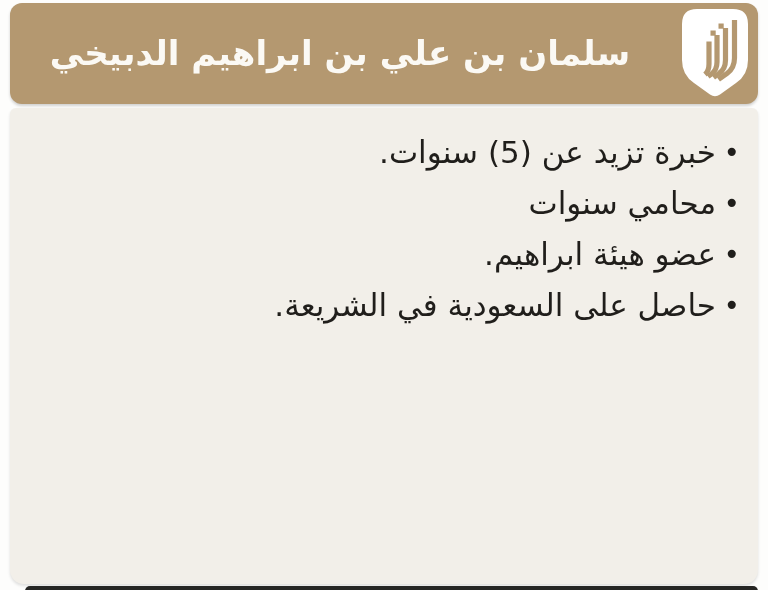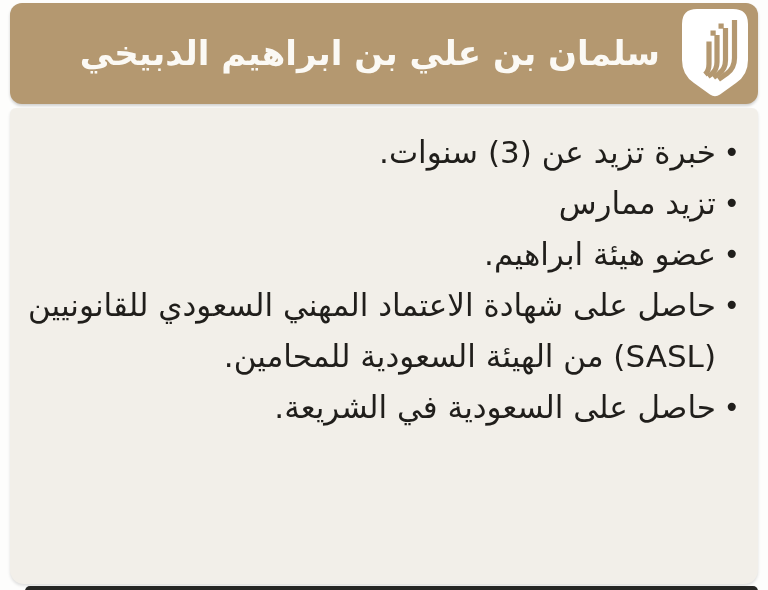--- a/index.html
+++ b/index.html
@@ -34,27 +34,27 @@
     padding: 0 10px;
   }
   .logo-wrap {
     flex: 0 0 auto;
     width: 66px;
     height: 90px;
     margin-left: 22px;
   }
   .logo-wrap svg { display: block; width: 66px; height: 90px; }
   .header-title {
-    margin: 0;
+    margin: 6px;
     flex: 1 1 auto;
     color: #fbf9f4;
     font-size: 34px;
     font-weight: 700;
     line-height: 1.25;
-    text-align: right;
+    text-align: center;
     letter-spacing: 0;
   }
   .card-body {
     position: absolute;
     left: 10px;
     top: 108px;
     width: 748px;
     height: 476px;
     background: #f2efe9;
     border-radius: 6px 6px 14px 14px;
@@ -119,23 +119,22 @@
           <rect x="36.5" y="14.5" width="5.2" height="5.2"></rect>
           <rect x="28.5" y="21.5" width="5.2" height="5.2"></rect>
         </g>
       </svg>
     </div>
     <h1 class="header-title">سلمان بن علي بن ابراهيم الدبيخي</h1>
   </div>
 
   <div class="card-body">
     <ul class="bullet-list">
-      <li>خبرة تزيد عن (3) سنوات.</li>
-      <li>تزيد ممارس</li>
+      <li>خبرة تزيد عن (5) سنوات.</li>
+      <li>محامي سنوات</li>
       <li>عضو هيئة ابراهيم.</li>
-      <li class="justified">حاصل على شهادة الاعتماد المهني السعودي للقانونيين (SASL) من الهيئة السعودية للمحامين.</li>
       <li>حاصل على السعودية في الشريعة.</li>
     </ul>
   </div>
 
   <div class="bottom-bar"></div>
 
 </div>
 
 </body></html>

